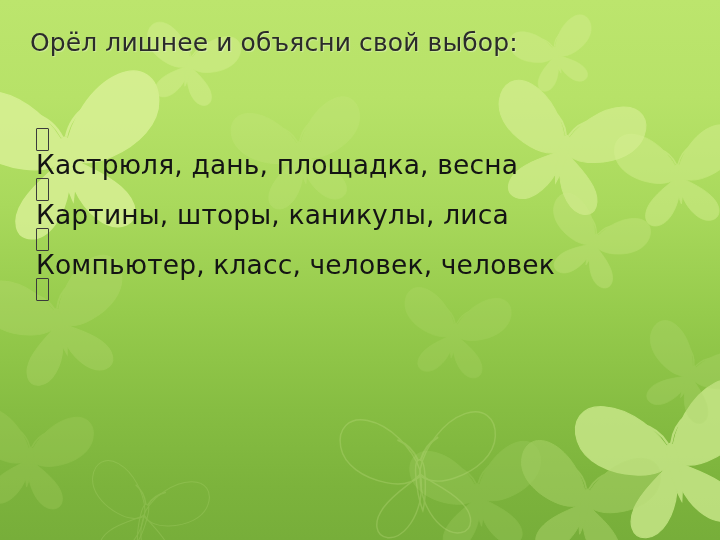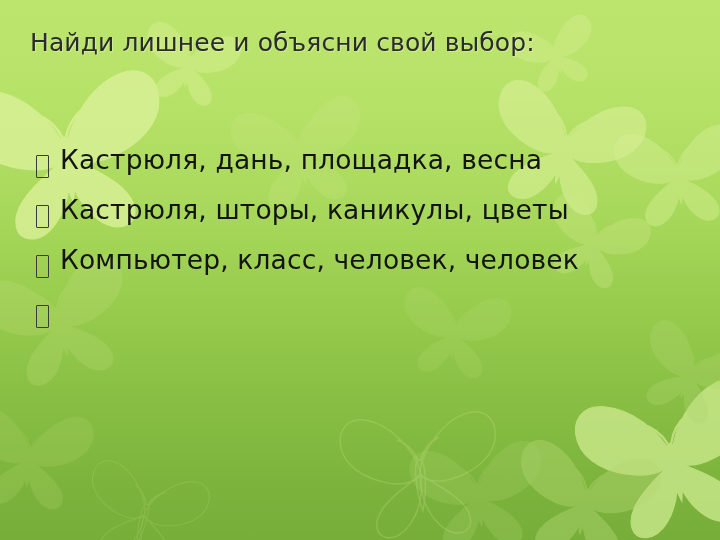--- a/index.html
+++ b/index.html
@@ -55,22 +55,23 @@
 
   
   #list {
     position: absolute;
     left: 36px;
     top: 126px;
     width: 672px;
   }
   .row {
     display: flex;
-    align-items: flex-end;
+    align-items: flex-start;
     height: 50px;
+    flex-direction: column;
   }
   .bullet {
     flex: 0 0 auto;
     width: 11px;
     height: 21px;
     border: 1.7px solid #3b3b3b;
     border-radius: 1px;
     background: transparent;
     position: relative;
     top: 2px;
@@ -164,33 +165,33 @@
     </g>
 
     <g transform="translate(420,470) rotate(-4) scale(1.02)" fill="none" opacity="0.30" stroke="#c2de84" stroke-width="1.4">
       <use href="#bfly"></use>
     </g>
     <g transform="translate(145,512) rotate(14) scale(0.78)" fill="none" opacity="0.26" stroke="#b6d878" stroke-width="1.3">
       <use href="#bfly"></use>
     </g>
   </svg>
 
-  <div id="title">Найди лишнее и объясни свой выбор:</div>
+  <div id="title">Орёл лишнее и объясни свой выбор:</div>
 
   <div id="list">
 
     <div class="row">
       <span class="bullet"></span>
       <span class="row-text">Кастрюля, дань, площадка, весна</span>
     </div>
 
 
     <div class="row">
       <span class="bullet"></span>
-      <span class="row-text">Кастрюля, шторы, каникулы, цветы</span>
+      <span class="row-text">Картины, шторы, каникулы, лиса</span>
     </div>
 
     <div class="row">
       <span class="bullet"></span>
       <span class="row-text">Компьютер, класс, человек, человек</span>
     </div>
 
 
     <div class="row">
       <span class="bullet"></span>

